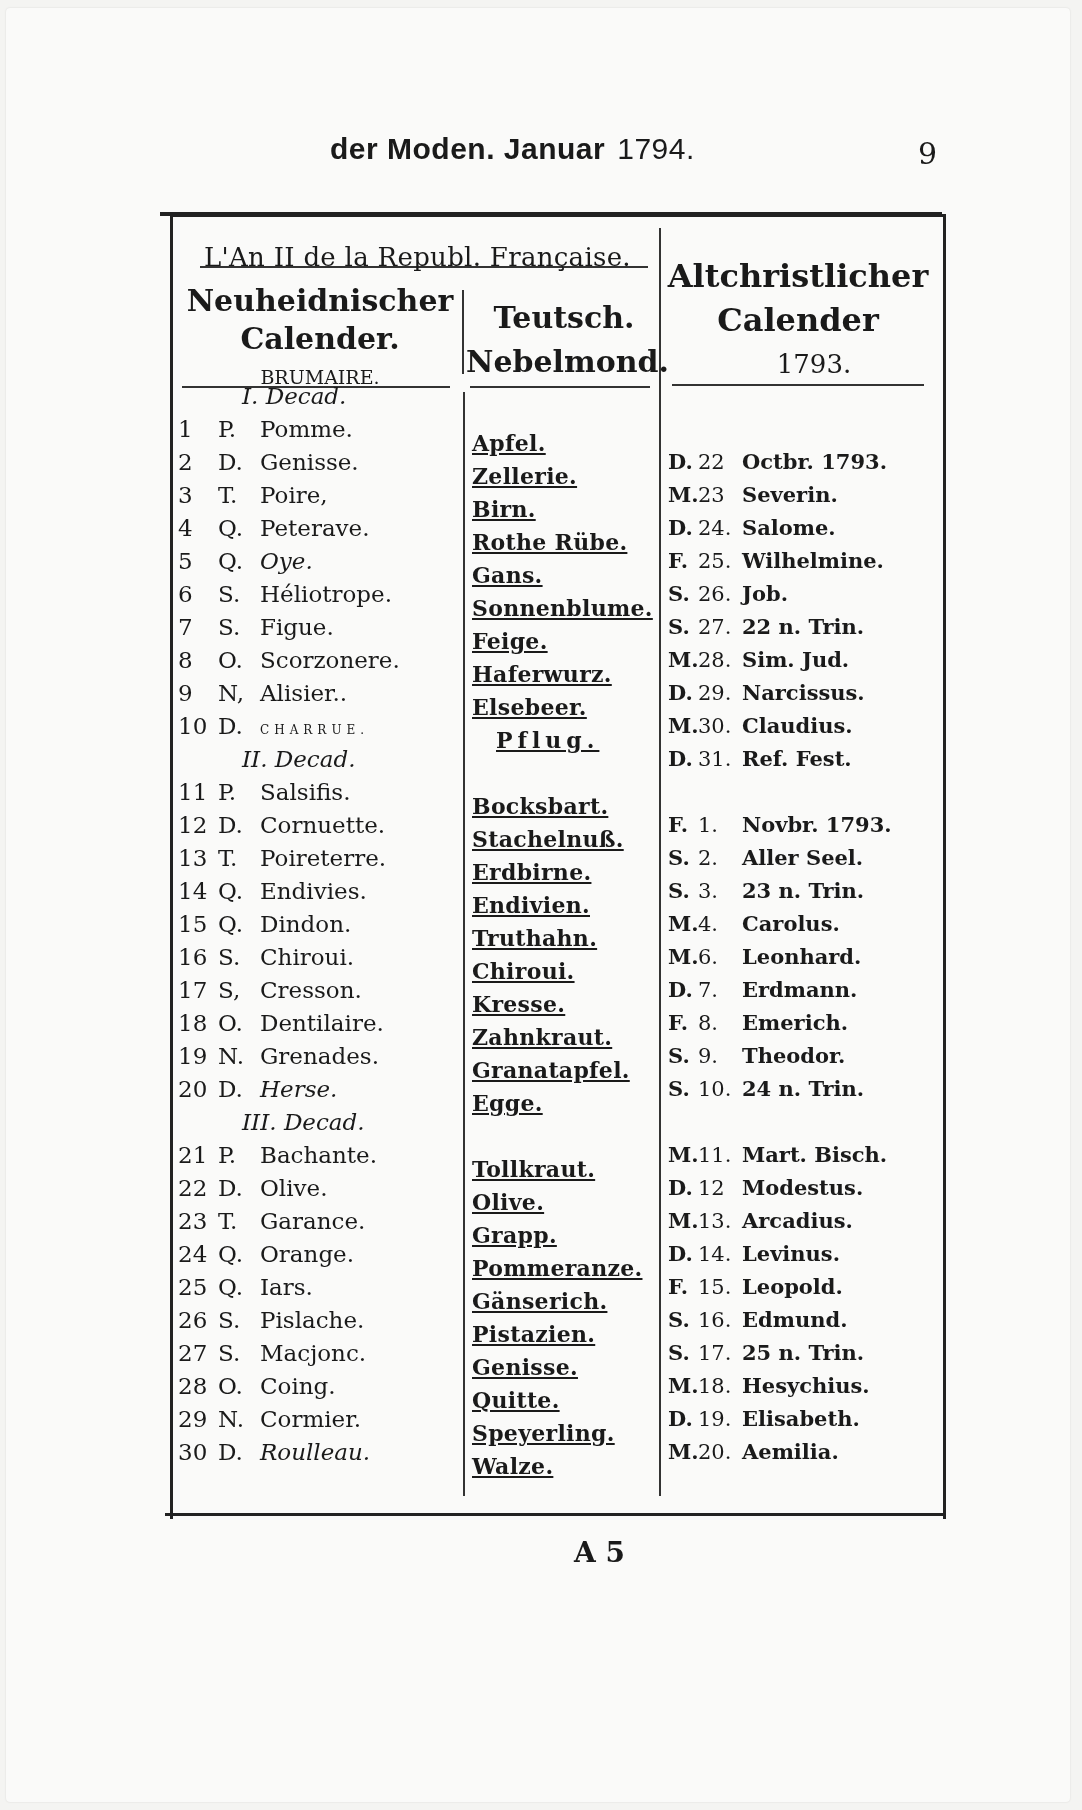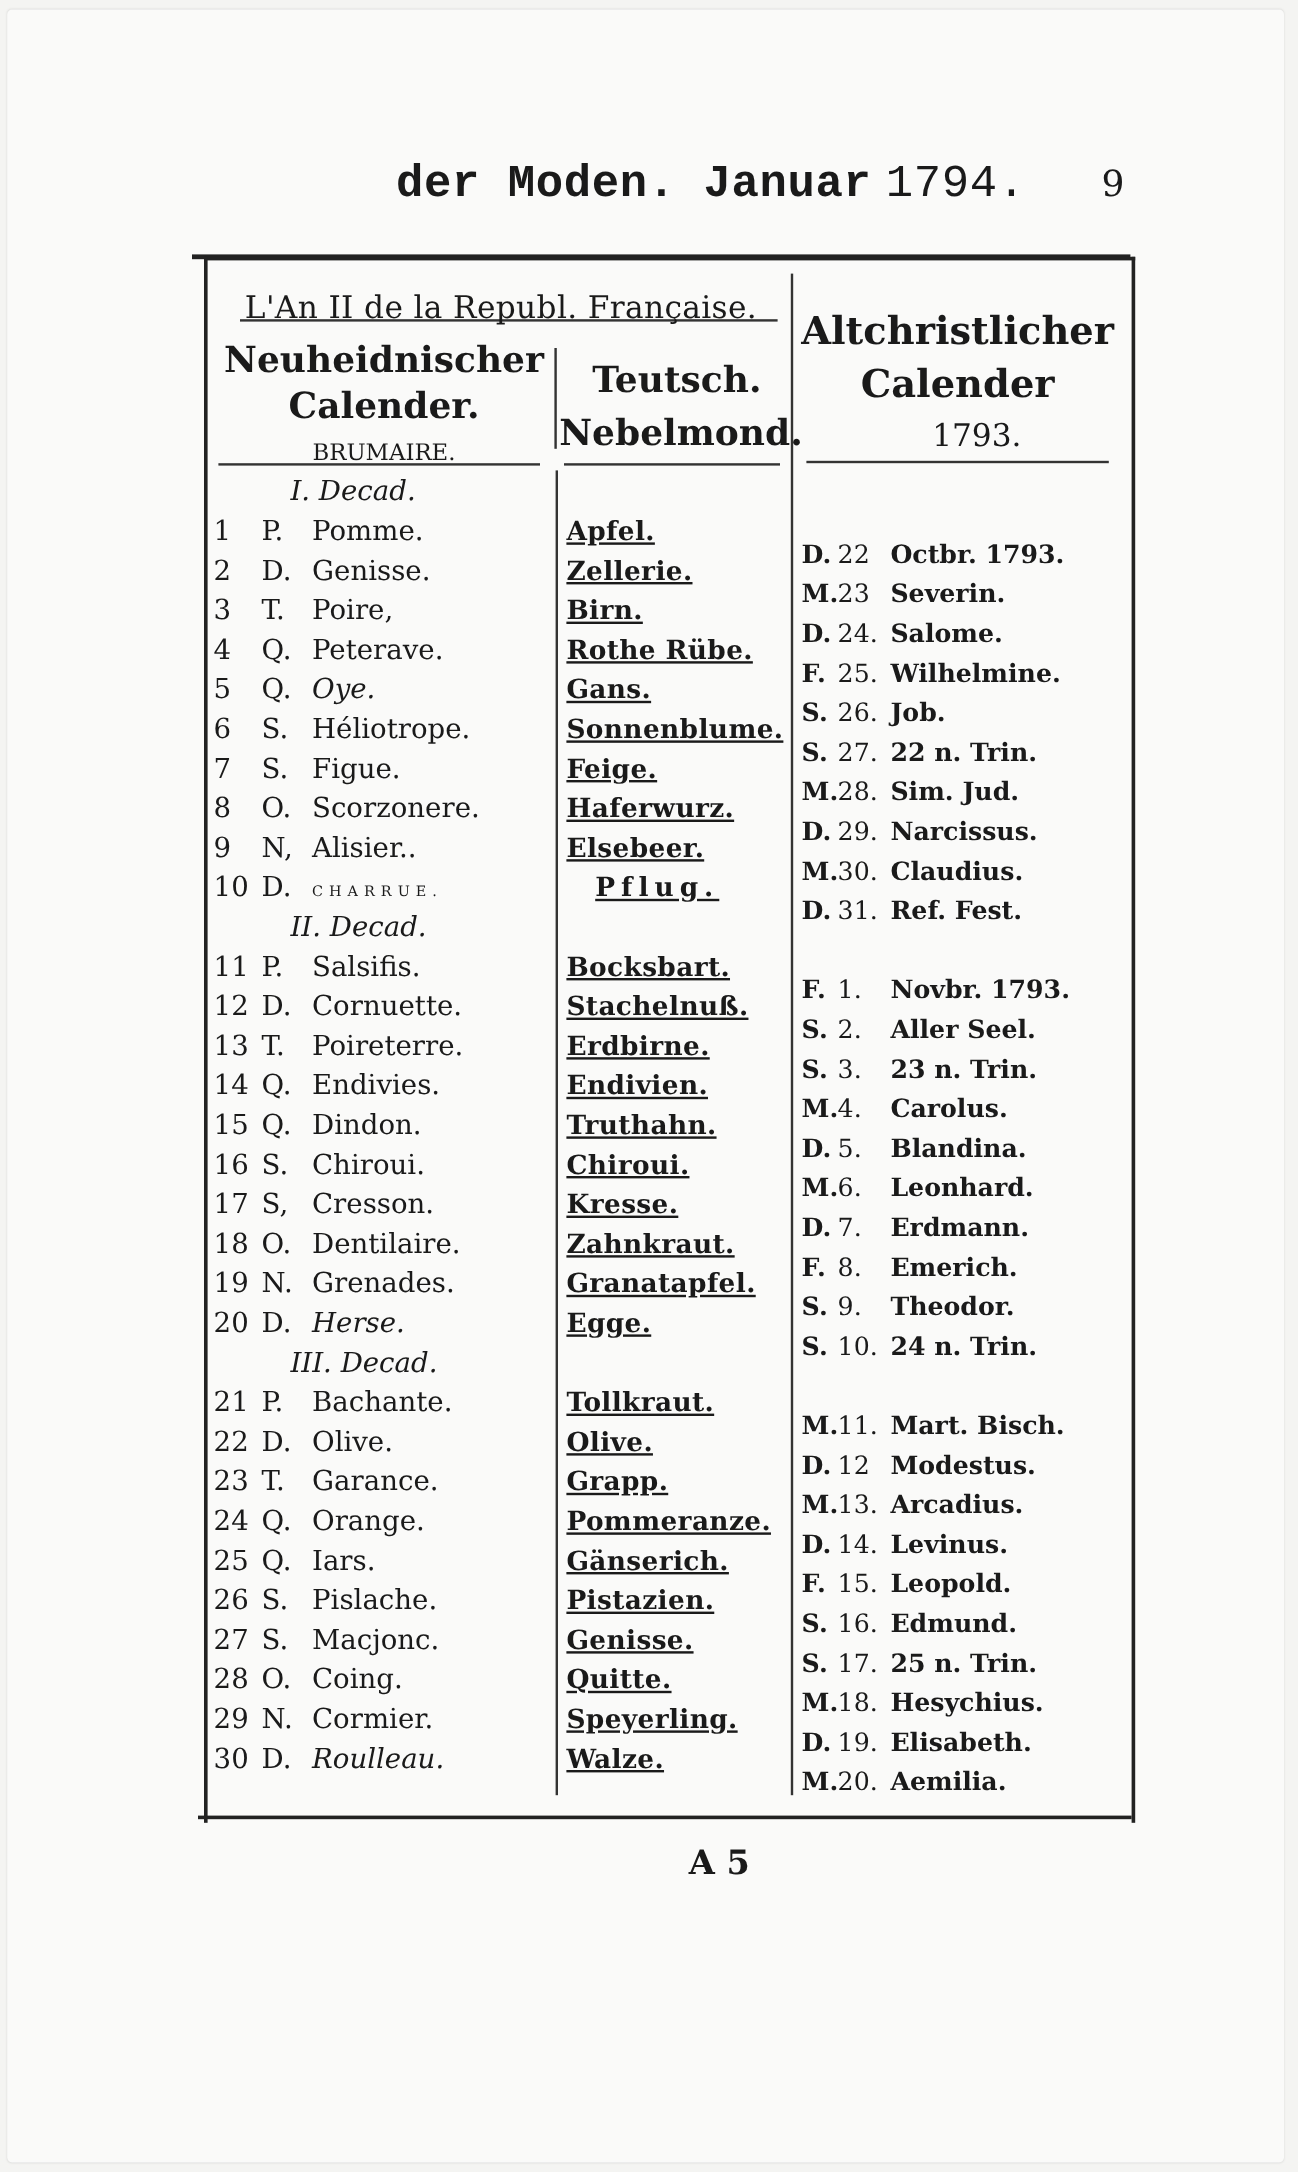--- a/index.html
+++ b/index.html
@@ -15,23 +15,23 @@
     position: absolute;
     left: 6px; top: 8px;
     width: 1064px; height: 1794px;
     background: #fafaf9;
     border-radius: 4px;
     box-shadow: 0 0 2px rgba(0,0,0,0.12);
   }
   .running-head {
     position: absolute;
     top: 132px; left: 330px;
-    font-size: 38px;
+    font-size: 30px;
     letter-spacing: 0.5px;
-    font-family: Liberation Mono, monospace;
+    font-family: Liberation Sans, sans-serif;
     font-weight: bold;
   }
   .running-head .year { font-weight: normal; margin-left: 12px; }
   .page-number {
     position: absolute;
     top: 136px; left: 918px;
     font-size: 30px;
   }
   .frame {
     position: absolute;
@@ -66,21 +66,21 @@
     position: absolute;
     text-align: center;
     font-weight: bold;
     font-size: 30px;
     line-height: 38px;
   }
   .hdr .sub { font-weight: normal; font-size: 19px; }
   .hdr-old { font-size: 32px; line-height: 44px; }
   .hdr-old .year { font-weight: normal; font-size: 26px; padding-left: 32px; }
 
-  .col-french { position: absolute; left: 178px; top: 394px; width: 280px; }
+  .col-french { position: absolute; left: 178px; top: 380px; width: 280px; }
   .col-german { position: absolute; left: 472px; top: 394px; width: 190px; text-decoration: underline; }
   .col-old    { position: absolute; left: 668px; top: 412px; width: 270px; }
 
   .row {
     height: 33px;
     line-height: 33px;
     font-size: 23px;
     white-space: nowrap;
   }
   .decade {
@@ -228,21 +228,20 @@
     <div class="row old"><span class="d">S.</span><span class="n">27.</span><span class="nm">22 n. Trin.</span></div>
     <div class="row old"><span class="d">M.</span><span class="n">28.</span><span class="nm">Sim. Jud.</span></div>
     <div class="row old"><span class="d">D.</span><span class="n">29.</span><span class="nm">Narcissus.</span></div>
     <div class="row old"><span class="d">M.</span><span class="n">30.</span><span class="nm">Claudius.</span></div>
     <div class="row old"><span class="d">D.</span><span class="n">31.</span><span class="nm">Ref. Fest.</span></div>
     <div class="spacer"></div>
     <div class="row old"><span class="d">F.</span><span class="n">1.</span><span class="nm">Novbr. 1793.</span></div>
     <div class="row old"><span class="d">S.</span><span class="n">2.</span><span class="nm">Aller Seel.</span></div>
     <div class="row old"><span class="d">S.</span><span class="n">3.</span><span class="nm">23 n. Trin.</span></div>
     <div class="row old"><span class="d">M.</span><span class="n">4.</span><span class="nm">Carolus.</span></div>
-    <div class="row old"><span class="d">D.</span><span class="n">5.</span><span class="nm">Blandina.</span></div>
     <div class="row old"><span class="d">M.</span><span class="n">6.</span><span class="nm">Leonhard.</span></div>
     <div class="row old"><span class="d">D.</span><span class="n">7.</span><span class="nm">Erdmann.</span></div>
     <div class="row old"><span class="d">F.</span><span class="n">8.</span><span class="nm">Emerich.</span></div>
     <div class="row old"><span class="d">S.</span><span class="n">9.</span><span class="nm">Theodor.</span></div>
     <div class="row old"><span class="d">S.</span><span class="n">10.</span><span class="nm">24 n. Trin.</span></div>
     <div class="spacer"></div>
     <div class="row old"><span class="d">M.</span><span class="n">11.</span><span class="nm">Mart. Bisch.</span></div>
     <div class="row old"><span class="d">D.</span><span class="n">12</span><span class="nm">Modestus.</span></div>
     <div class="row old"><span class="d">M.</span><span class="n">13.</span><span class="nm">Arcadius.</span></div>
     <div class="row old"><span class="d">D.</span><span class="n">14.</span><span class="nm">Levinus.</span></div>

